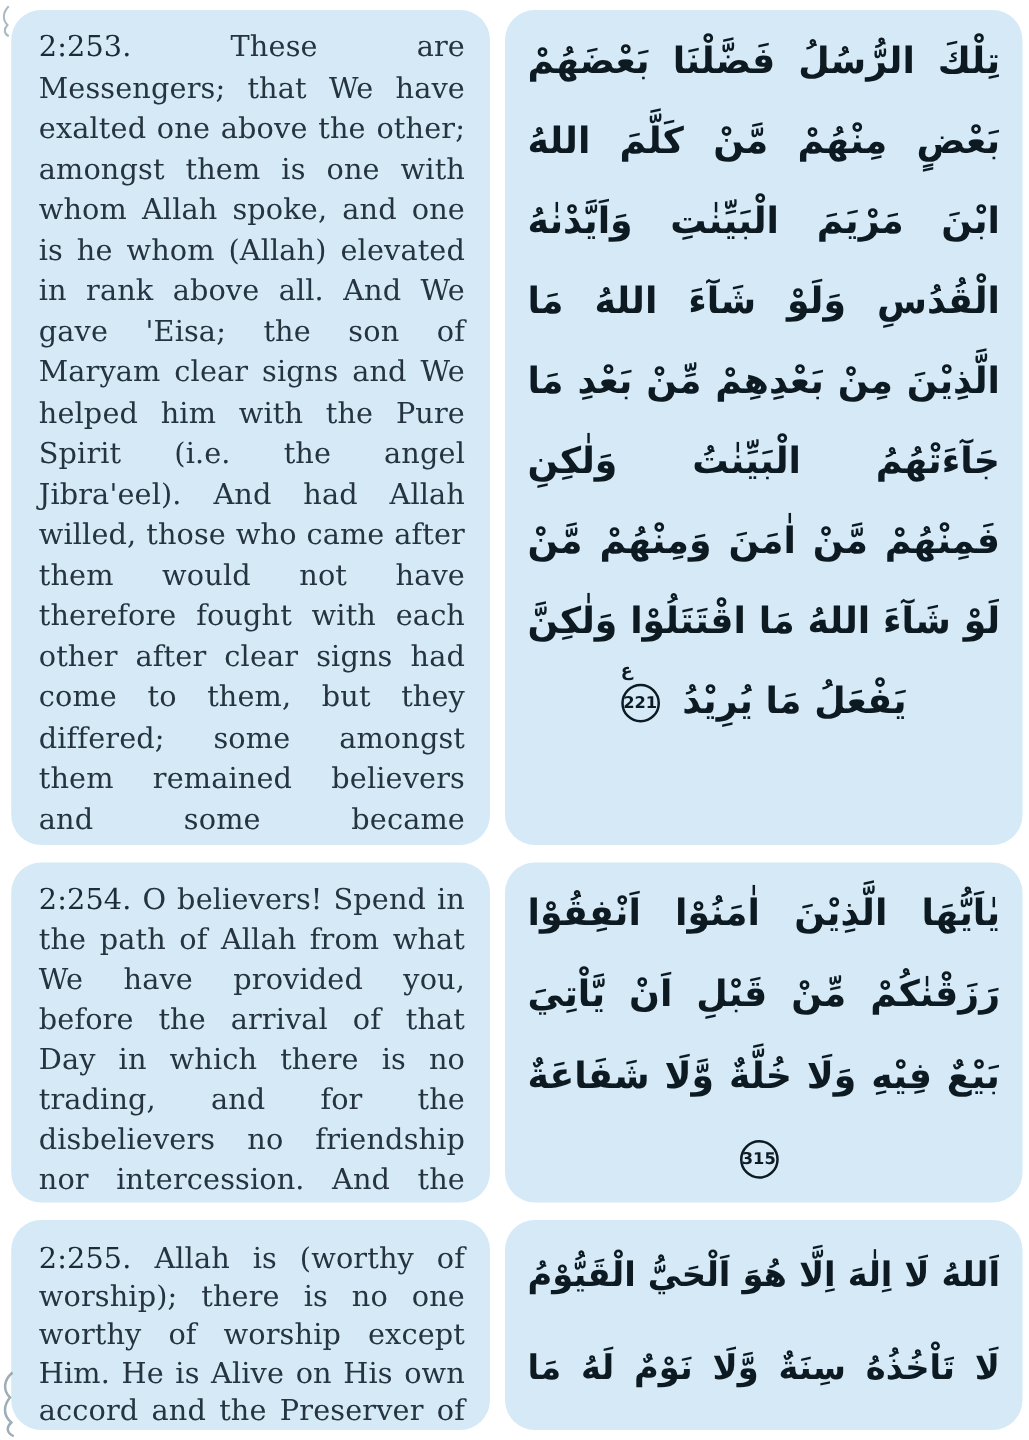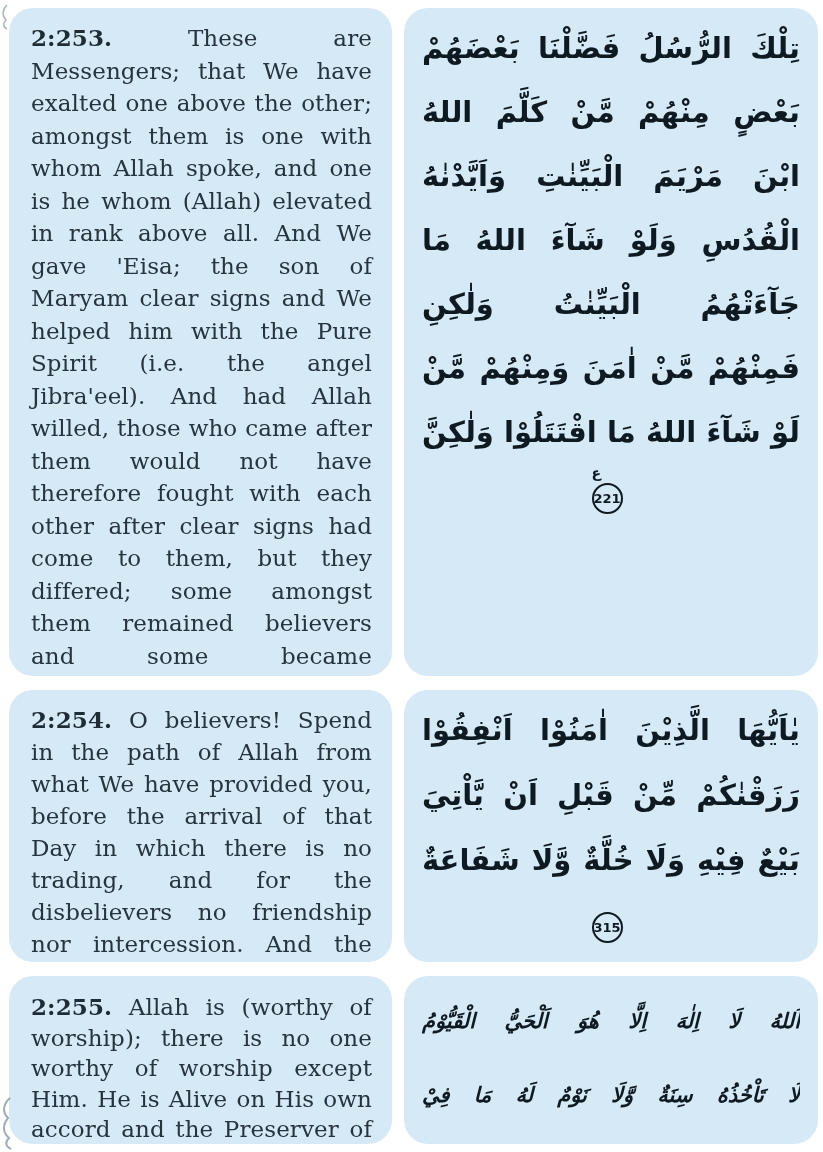--- a/index.html
+++ b/index.html
@@ -32,39 +32,39 @@
     margin:0;
     color:#25343e;
     font-size:23px;
     line-height:32.5px;
     text-align:justify;
     text-justify:inter-word;
     letter-spacing:.1px;
   }
   .row2 .etext{line-height:32px;}
   .row3 .etext{line-height:30.5px;padding-top:2px;}
-  .vref{font-weight:bold;color:#1d2c35;margin-top:28px;}
+  .vref{font-weight:normal;color:#1d2c35;margin-top:28px;}
 
   
   .atext{
     direction:rtl;
     color:#0d1a22;
     font-family:"DejaVu Sans", sans-serif;
     font-weight:bold;
   }
   .aline{
     text-align:justify;
     text-align-last:justify;
     text-justify:inter-word;
     white-space:normal;
     overflow:hidden;
   }
   .row1 .aline{font-size:29px;line-height:64px;height:64px;}
   .row2 .aline{font-size:29px;line-height:65px;height:65px;}
-  .row3 .aline{font-size:21px;line-height:74px;height:74px;font-style:italic;}
+  .row3 .aline{font-size:27px;line-height:74px;height:74px;}
   .aline.last{
     text-align:center;
     text-align-last:center;
   }
   
   .medallion{
     position:relative;
     display:inline-flex;
     align-items:center;
     justify-content:center;
@@ -95,24 +95,26 @@
       <p class="etext">
         <b class="vref">2:253.</b>
         <span>These are Messengers; that We have exalted one above the other; amongst them is one with whom Allah spoke, and one is he whom (Allah) elevated in rank above all. And We gave 'Eisa; the son of Maryam clear signs and We helped him with the Pure Spirit (i.e. the angel Jibra'eel). And had Allah willed, those who came after them would not have therefore fought with each other after clear signs had come to them, but they differed; some amongst them remained believers and some became disbelievers. And had Allah willed, they would not have therefore fought, but Allah does as He wills.</span>
       </p>
     </section>
     <section class="panel arabic atext">
       <div class="aline">تِلْكَ الرُّسُلُ فَضَّلْنَا بَعْضَهُمْ عَلٰى</div>
       <div class="aline">بَعْضٍ مِنْهُمْ مَّنْ كَلَّمَ اللهُ وَرَفَعَ</div>
       <div class="aline">ابْنَ مَرْيَمَ الْبَيِّنٰتِ وَاَيَّدْنٰهُ بِرُوْحِ</div>
       <div class="aline">الْقُدُسِ وَلَوْ شَآءَ اللهُ مَا اقْتَتَلَ</div>
+      <div class="aline">الَّذِيْنَ مِنْ بَعْدِهِمْ مِّنْ بَعْدِ مَا</div>
       <div class="aline">جَآءَتْهُمُ الْبَيِّنٰتُ وَلٰكِنِ اخْتَلَفُوْا</div>
       <div class="aline">فَمِنْهُمْ مَّنْ اٰمَنَ وَمِنْهُمْ مَّنْ كَفَرَ وَ</div>
       <div class="aline">لَوْ شَآءَ اللهُ مَا اقْتَتَلُوْا وَلٰكِنَّ اللهَ</div>
       <div class="aline last">
+        <span>يَفْعَلُ مَا يُرِيْدُ</span>
         <span class="medallion">
           <span>221</span>
           <span class="ruku">ع</span>
         </span>
       </div>
     </section>
   </div>
 
   <div class="row row2">
     <section class="panel english">

